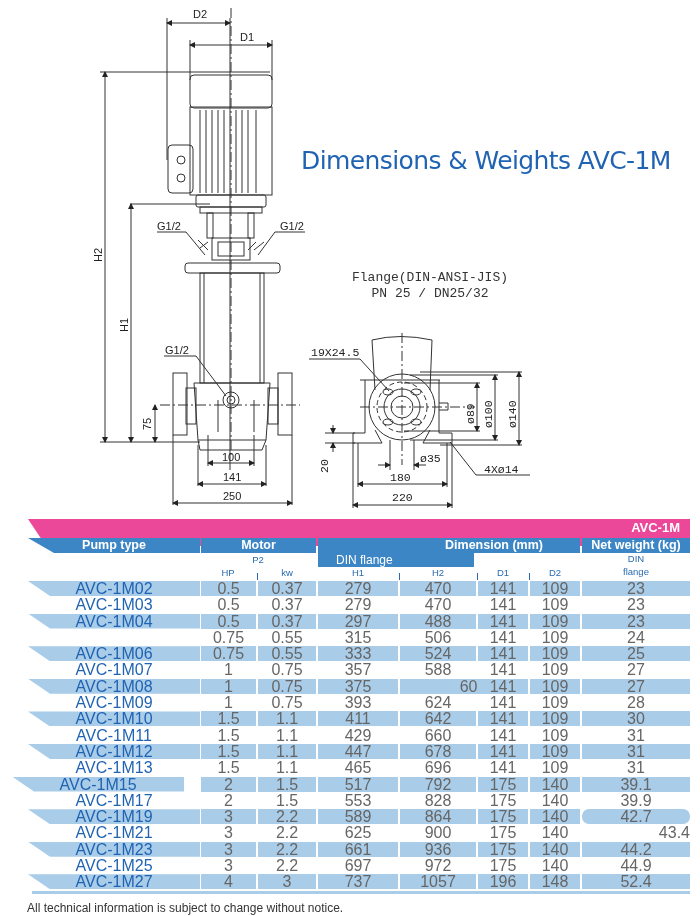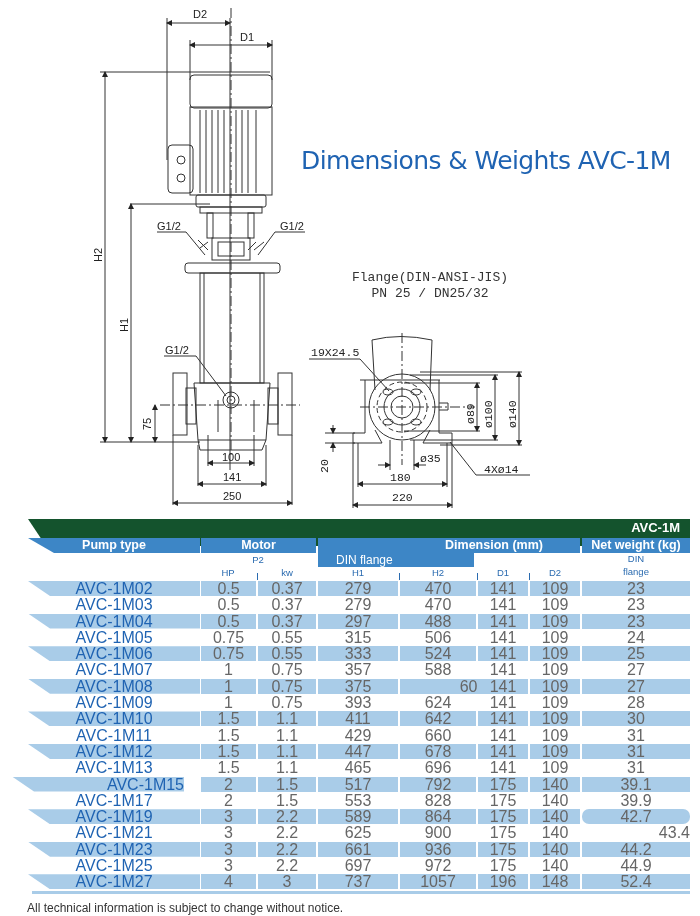--- a/index.html
+++ b/index.html
@@ -4,21 +4,21 @@
 <style>
   html,body{margin:0;padding:0;background:#fff;}
   body{width:700px;height:916px;position:relative;overflow:hidden;font-family:"Liberation Sans",sans-serif;}
   .drawing{position:absolute;left:0;top:0;width:700px;height:515px;}
   .title{position:absolute;left:301px;top:146px;font-family:"DejaVu Sans",sans-serif;font-size:25px;color:#1f63b2;letter-spacing:-0.6px;white-space:nowrap;}
   .flange-note{position:absolute;left:330px;top:270px;font-family:"Liberation Mono",monospace;font-size:13px;color:#333;line-height:16px;text-align:center;width:200px;}
   .dim-text{font-family:"Liberation Sans",sans-serif;font-size:11px;fill:#222;}
   .dim-mono{font-family:"Liberation Mono",monospace;font-size:11.5px;fill:#222;}
 
   .table-wrap{position:absolute;left:0;top:519px;width:700px;}
-  .band{position:absolute;left:28px;top:0;width:662px;height:27px;background:#14532d;clip-path:polygon(0 0,100% 0,100% 100%,18px 100%);}
+  .band{position:absolute;left:28px;top:0;width:662px;height:27px;background:#ec4899;clip-path:polygon(0 0,100% 0,100% 100%,18px 100%);}
   .band span{position:absolute;right:10px;top:1px;color:#fff;font-weight:bold;font-size:13px;}
   .hrow{position:absolute;top:19px;height:15px;}
   .hcell{position:absolute;top:0;height:15px;background:#3d86c6;color:#fff;font-weight:bold;font-size:12.5px;line-height:15px;text-align:center;}
   .sub{position:absolute;font-size:9.5px;color:#2a6bb0;text-align:center;}
   .din-band{position:absolute;left:318px;top:34px;width:156px;height:14px;background:#3d86c6;color:#fff;font-size:12px;line-height:14px;padding-left:18px;box-sizing:border-box;}
   .tick{position:absolute;width:1px;height:7px;background:#2a6bb0;}
   .rows{position:absolute;left:0;top:62px;width:700px;}
   .row{position:relative;height:16.3px;font-size:16px;color:#666;}
   .row .c{position:absolute;top:0;height:15px;line-height:15px;text-align:center;}
   .row.shaded .c{background:#a9cce8;}
@@ -250,21 +250,20 @@
         <div class="c pt" style="left: 28px; width: 172px;">AVC-1M04</div>
         <div class="c" style="left: 201px; width: 55px;">0.5</div>
         <div class="c" style="left: 258px; width: 58px;">0.37</div>
         <div class="c" style="left: 318px; width: 80px;">297</div>
         <div class="c" style="left: 400px; width: 76px;">488</div>
         <div class="c" style="left: 478px; width: 50px;">141</div>
         <div class="c" style="left: 530px; width: 50px;">109</div>
         <div class="c" style="left: 582px; width: 108px;">23</div>
       </div>
       <div class="row">
-        <div class="c pt" style="left: 28px; width: 172px;">AVC-1M05</div>
         <div class="c" style="left: 201px; width: 55px;">0.75</div>
         <div class="c" style="left: 258px; width: 58px;">0.55</div>
         <div class="c" style="left: 318px; width: 80px;">315</div>
         <div class="c" style="left: 400px; width: 76px;">506</div>
         <div class="c" style="left: 478px; width: 50px;">141</div>
         <div class="c" style="left: 530px; width: 50px;">109</div>
         <div class="c" style="left: 582px; width: 108px;">24</div>
       </div>
       <div class="row shaded">
         <div class="c pt" style="left: 28px; width: 172px;">AVC-1M06</div>
@@ -340,21 +339,21 @@
         <div class="c pt" style="left: 28px; width: 172px;">AVC-1M13</div>
         <div class="c" style="left: 201px; width: 55px;">1.5</div>
         <div class="c" style="left: 258px; width: 58px;">1.1</div>
         <div class="c" style="left: 318px; width: 80px;">465</div>
         <div class="c" style="left: 400px; width: 76px;">696</div>
         <div class="c" style="left: 478px; width: 50px;">141</div>
         <div class="c" style="left: 530px; width: 50px;">109</div>
         <div class="c" style="left: 582px; width: 108px;">31</div>
       </div>
       <div class="row shaded">
-        <div class="c pt" style="left: 12px; width: 172px; text-align: right;">AVC-1M15</div>
+        <div class="c pt" style="left: 12px; width: 172px;">AVC-1M15</div>
         <div class="c" style="left: 201px; width: 55px;">2</div>
         <div class="c" style="left: 258px; width: 58px;">1.5</div>
         <div class="c" style="left: 318px; width: 80px;">517</div>
         <div class="c" style="left: 400px; width: 76px;">792</div>
         <div class="c" style="left: 478px; width: 50px;">175</div>
         <div class="c" style="left: 530px; width: 50px;">140</div>
         <div class="c" style="left: 582px; width: 108px;">39.1</div>
       </div>
       <div class="row">
         <div class="c pt" style="left: 28px; width: 172px;">AVC-1M17</div>

